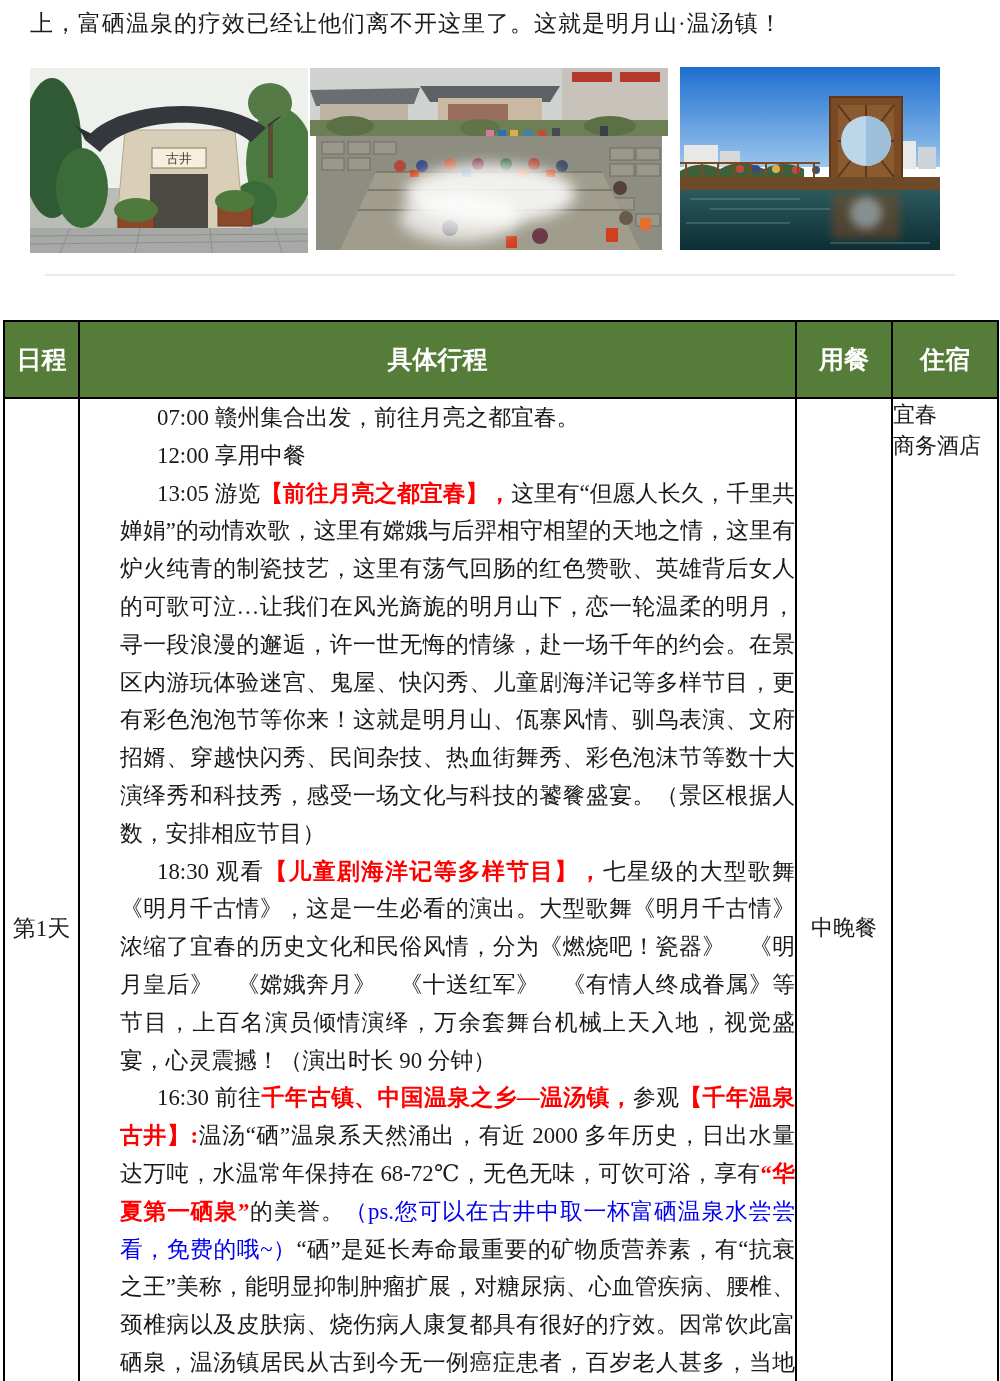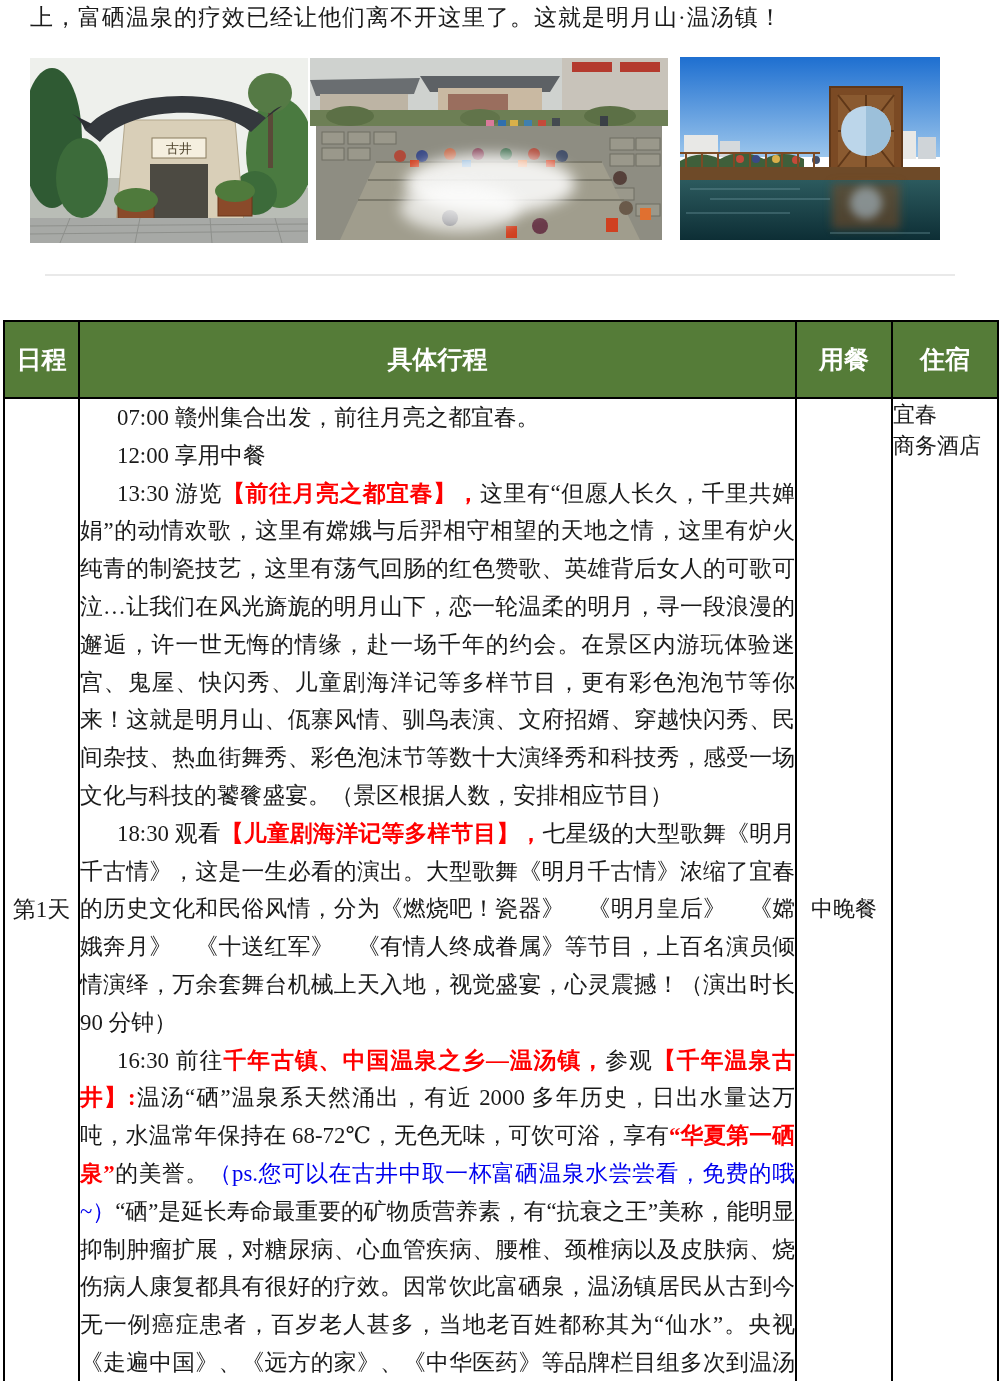--- a/index.html
+++ b/index.html
@@ -8,24 +8,24 @@
     --note_blue:#0000EE;
     --table_border:#000000;
   }
   html,body{margin:0;padding:0;}
   body{
     width:1000px;height:1381px;position:relative;background:#ffffff;
     font-family:"Liberation Serif","DejaVu Serif",serif;color:#1a1a1a;
     overflow:hidden;
   }
   .intro{
-    position:absolute;top:2px;left:30px;width:940px;margin:0;
+    position:absolute;top:8px;left:30px;width:940px;margin:0;
     font-size:23px;line-height:32px;letter-spacing:1px;
   }
-  .photos{position:absolute;top:58px;left:0;width:1000px;height:186px;}
+  .photos{position:absolute;top:68px;left:0;width:1000px;height:186px;}
   .photo{position:absolute;top:0;display:block;}
   .photo.p1{left:30px;}
   .photo.p2{left:310px;}
   .photo.p3{left:680px;top:-1px;}
   .divider{
     position:absolute;top:274px;left:45px;width:910px;height:2px;
     background:#e9e9e9;border:none;margin:0;
   }
   table.itn{
     position:absolute;top:320px;left:3px;width:994px;height:1058px;
@@ -44,21 +44,21 @@
   }
   td.c-day{
     text-align:center;vertical-align:middle;
     font-size:23px;
   }
   td.c-detail{
     vertical-align:top;padding:9px 7px 0 7px;overflow:hidden;
   }
   td.c-detail p{
     margin:0;font-size:22.8px;line-height:37.8px;
-    text-align:justify;text-indent:37px;
+    text-align:justify;text-indent:37px;padding-left:40px;
   }
   td.c-meal{
     text-align:center;vertical-align:middle;font-size:22px;
   }
   td.c-hotel{
     vertical-align:top;padding:630px 4px 0 8px;
     font-size:22px;line-height:31px;text-align:left;
   }
   .red{color:var(--accent_red);font-weight:bold;}
   .blue{color:var(--note_blue);}
@@ -240,21 +240,21 @@
       <th>用餐</th>
       <th>住宿</th>
     </tr>
   </thead>
   <tbody>
     <tr>
       <td class="c-day">第1天</td>
       <td class="c-detail">
         <p><span>07:00 赣州集合出发，前往月亮之都宜春。</span></p>
         <p><span>12:00 享用中餐</span></p>
-        <p><span>13:30 游览</span><span class="red">【前往月亮之都宜春】，</span><span>这里有“但愿人长久，千里共婵娟”的动情欢歌，这里有嫦娥与后羿相守相望的天地之情，这里有炉火纯青的制瓷技艺，这里有荡气回肠的红色赞歌、英雄背后女人的可歌可泣…让我们在风光旖旎的明月山下，恋一轮温柔的明月，寻一段浪漫的邂逅，许一世无悔的情缘，赴一场千年的约会。在景区内游玩体验迷宫、鬼屋、快闪秀、儿童剧海洋记等多样节目，更有彩色泡泡节等你来！这就是明月山、佤寨风情、驯鸟表演、文府招婿、穿越快闪秀、民间杂技、热血街舞秀、彩色泡沫节等数十大演绎秀和科技秀，感受一场文化与科技的饕餮盛宴。（景区根据人数，安排相应节目）</span></p>
+        <p><span>13:05 游览</span><span class="red">【前往月亮之都宜春】，</span><span>这里有“但愿人长久，千里共婵娟”的动情欢歌，这里有嫦娥与后羿相守相望的天地之情，这里有炉火纯青的制瓷技艺，这里有荡气回肠的红色赞歌、英雄背后女人的可歌可泣…让我们在风光旖旎的明月山下，恋一轮温柔的明月，寻一段浪漫的邂逅，许一世无悔的情缘，赴一场千年的约会。在景区内游玩体验迷宫、鬼屋、快闪秀、儿童剧海洋记等多样节目，更有彩色泡泡节等你来！这就是明月山、佤寨风情、驯鸟表演、文府招婿、穿越快闪秀、民间杂技、热血街舞秀、彩色泡沫节等数十大演绎秀和科技秀，感受一场文化与科技的饕餮盛宴。（景区根据人数，安排相应节目）</span></p>
         <p><span>18:30 观看</span><span class="red">【儿童剧海洋记等多样节目】，</span><span>七星级的大型歌舞《明月千古情》，这是一生必看的演出。大型歌舞《明月千古情》浓缩了宜春的历史文化和民俗风情，分为《燃烧吧！瓷器》　《明月皇后》　《嫦娥奔月》　《十送红军》　《有情人终成眷属》等节目，上百名演员倾情演绎，万余套舞台机械上天入地，视觉盛宴，心灵震撼！（演出时长 90 分钟）</span></p>
         <p><span>16:30 前往</span><span class="red">千年古镇、中国温泉之乡—温汤镇，</span><span>参观</span><span class="red">【千年温泉古井】:</span><span>温汤“硒”温泉系天然涌出，有近 2000 多年历史，日出水量达万吨，水温常年保持在 68-72℃，无色无味，可饮可浴，享有</span><span class="red">“华夏第一硒泉”</span><span>的美誉。</span><span class="blue">（ps.您可以在古井中取一杯富硒温泉水尝尝看，免费的哦~）</span><span>“硒”是延长寿命最重要的矿物质营养素，有“抗衰之王”美称，能明显抑制肿瘤扩展，对糖尿病、心血管疾病、腰椎、颈椎病以及皮肤病、烧伤病人康复都具有很好的疗效。因常饮此富硒泉，温汤镇居民从古到今无一例癌症患者，百岁老人甚多，当地老百姓都称其为“仙水”。央视《走遍中国》、《远方的家》、《中华医药》等品牌栏目组多次到温汤拍摄专题节目。</span></p>
       </td>
       <td class="c-meal">中晚餐</td>
       <td class="c-hotel">
         <div>宜春</div>
         <div>商务酒店</div>
       </td>
     </tr>
   </tbody>

